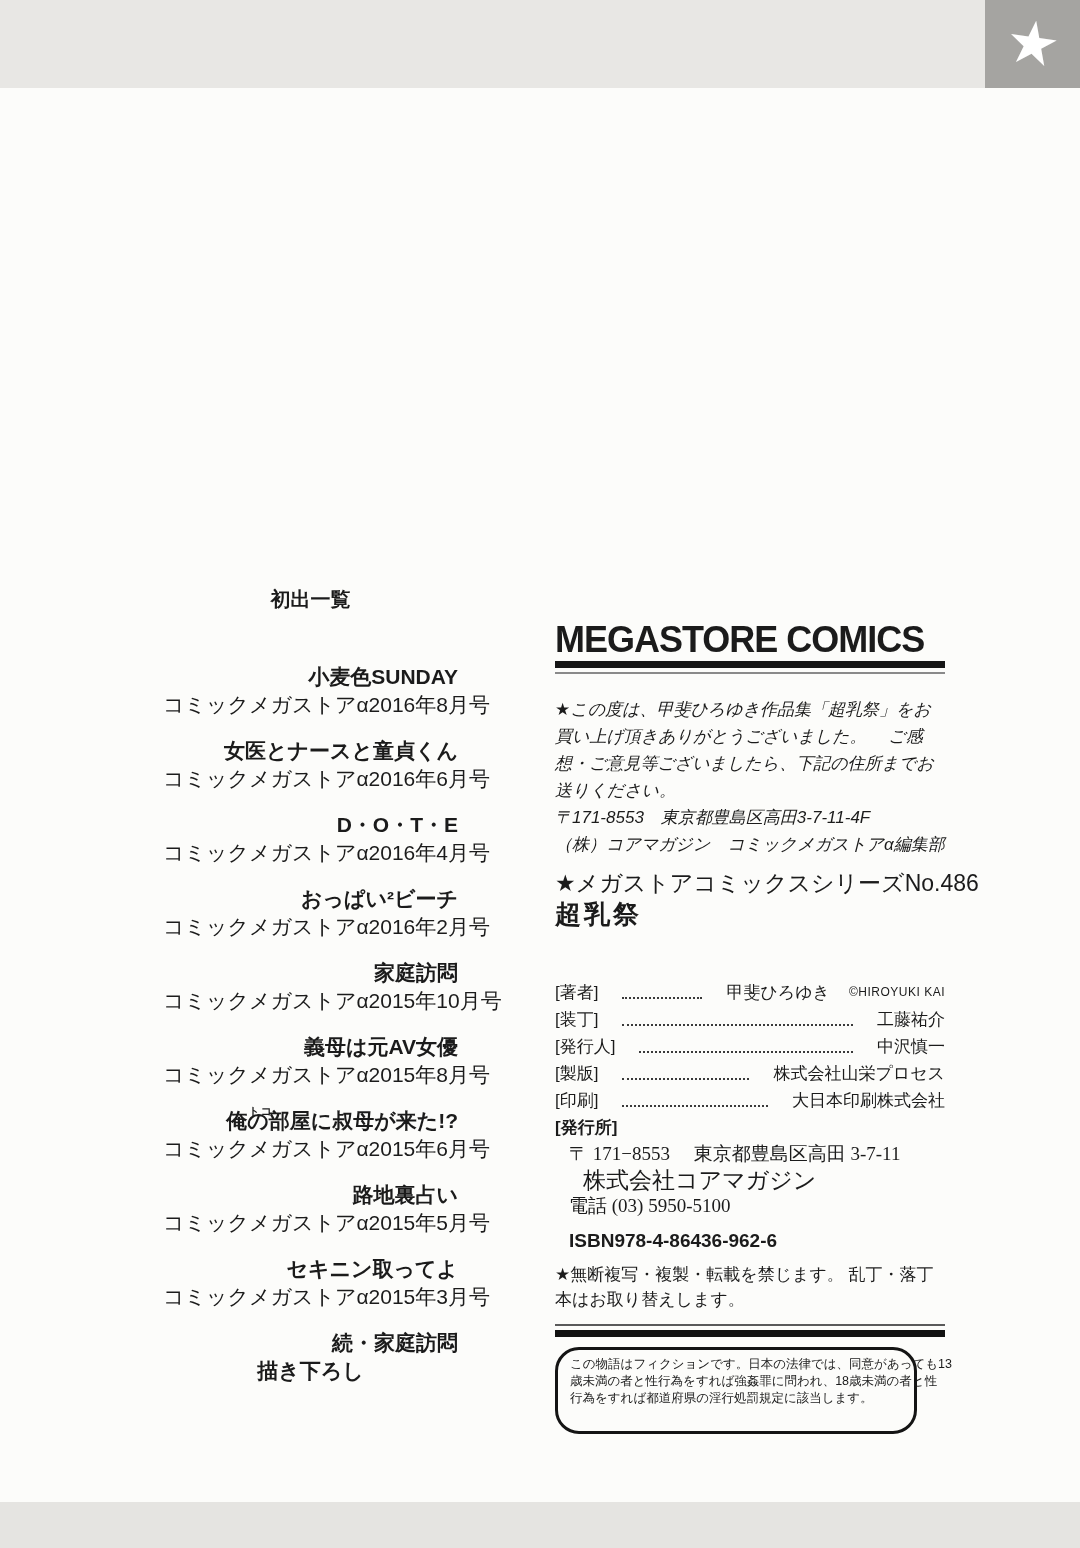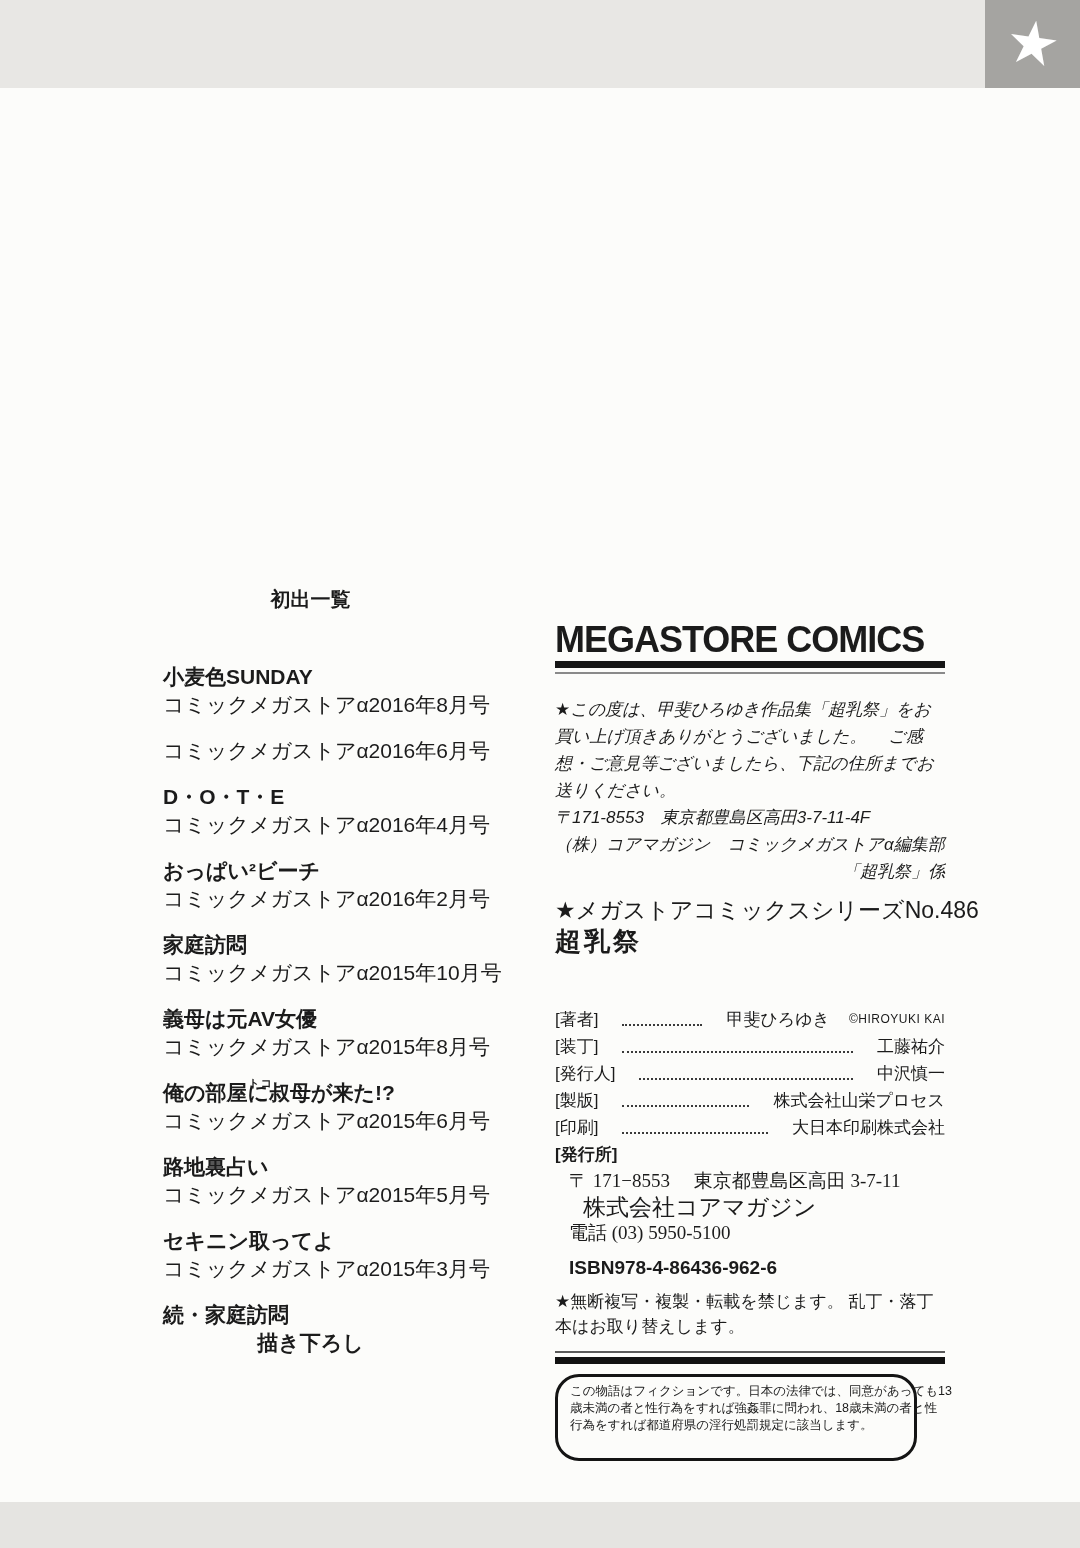--- a/index.html
+++ b/index.html
@@ -15,21 +15,21 @@
   .top-band{position:absolute;left:0;top:0;width:1080px;height:88px;background:#e8e7e4;}
   .star-box{position:absolute;left:985px;top:0;width:95px;height:88px;background:#a5a4a1;
     display:flex;align-items:center;justify-content:center;}
   .star{color:#ffffff;font-size:60px;line-height:1;transform:rotate(8deg);}
   .bottom-band{position:absolute;left:0;top:1502px;width:1080px;height:46px;background:#e5e4e1;}
 
   
   .first-pub{position:absolute;left:163px;top:585px;width:295px;}
   .fp-title{text-align:center;font-size:20px;line-height:28px;font-weight:700;margin-bottom:50px;}
   .work{margin-bottom:18px;position:relative;}
-  .work-title{text-align:left;font-size:21px;line-height:28px;font-weight:700;white-space:nowrap;position:relative;}
+  .work-title{text-align:right;font-size:21px;line-height:28px;font-weight:700;white-space:nowrap;position:relative;}
   .work-mag{display:flex;justify-content:space-between;font-size:21px;line-height:28px;white-space:nowrap;}
   .work-note{text-align:center;font-size:21px;line-height:28px;font-weight:700;}
   .rt{position:absolute;top:-10px;left:50%;margin-left:-62px;font-size:11px;font-weight:600;letter-spacing:1px;}
 
   
   .colophon{position:absolute;left:555px;top:620px;width:390px;}
   .brand{font-size:36px;line-height:36px;font-weight:900;letter-spacing:-1px;white-space:nowrap;
     transform:scaleY(1.05);transform-origin:top left;}
   .rule-thick{height:7px;background:#161616;margin-top:5px;}
   .rule-thin{height:2px;background:#8a8a8a;margin-top:4px;}
@@ -72,20 +72,21 @@
   <div class="fp-title">初出一覧</div>
 
   <div class="work">
     <div class="work-title">小麦色SUNDAY</div>
     <div class="work-mag">
       <span>コミックメガストアα2016年</span>
       <span>8月号</span>
     </div>
   </div>
   <div class="work">
+    <div class="work-title">女医とナースと童貞くん</div>
     <div class="work-mag">
       <span>コミックメガストアα2016年</span>
       <span>6月号</span>
     </div>
   </div>
   <div class="work">
     <div class="work-title">D・O・T・E</div>
     <div class="work-mag">
       <span>コミックメガストアα2016年</span>
       <span>4月号</span>
@@ -150,21 +151,20 @@
   <div class="greeting">
     <div>★この度は、甲斐ひろゆき作品集「超乳祭」をお</div>
     <div>買い上げ頂きありがとうございました。　 ご感</div>
     <div>想・ご意見等ございましたら、下記の住所までお</div>
     <div>送りください。</div>
   </div>
 
   <div class="addr">
     <div>〒171-8553　東京都豊島区高田3-7-11-4F</div>
     <div>（株）コアマガジン　コミックメガストアα編集部</div>
-    <div class="addr-right">「超乳祭」係</div>
   </div>
 
   <div class="series">★メガストアコミックスシリーズNo.486</div>
   <div class="book-title">超乳祭</div>
 
   <div class="credits">
     <div class="credit-row">
       <span>[著者]</span>
       <span class="credit-leader"></span>
       <span>甲斐ひろゆき</span>

